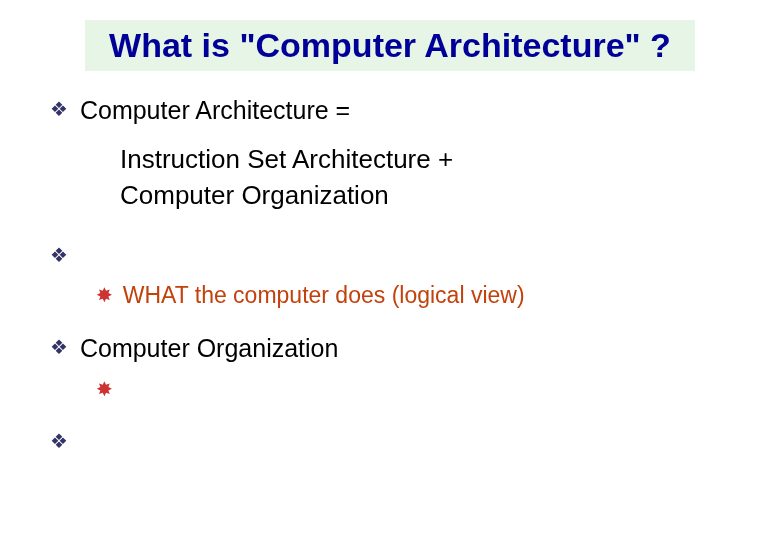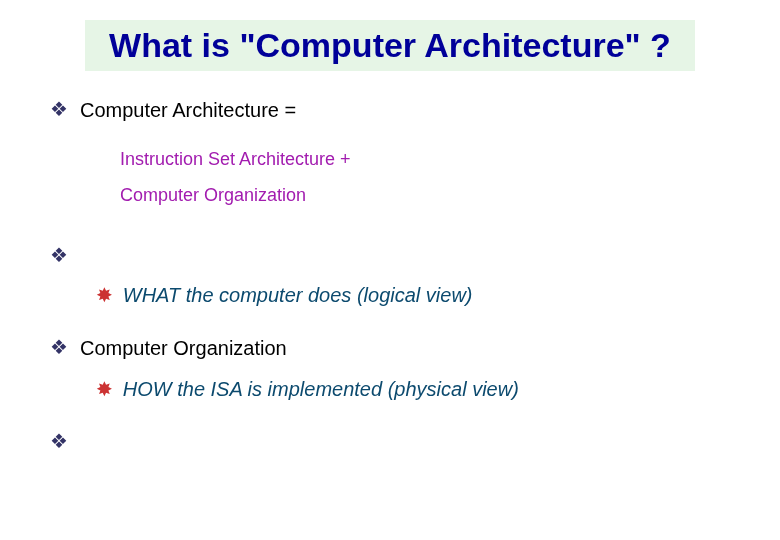--- a/index.html
+++ b/index.html
@@ -29,53 +29,52 @@
     margin-bottom: 8px;
   }
   .diamond-icon {
     color: #333366;
     font-size: 20px;
     margin-right: 12px;
     line-height: 32px;
     flex-shrink: 0;
   }
   .bullet-text {
-    font-size: 20px;
+    font-size: 25px;
     color: #000000;
     line-height: 34px;
   }
   .indent-block {
     margin-left: 70px;
     margin-top: 14px;
     margin-bottom: 26px;
   }
   .indent-line {
-    font-size: 18px;
-    color: #a21caf;
+    font-size: 26px;
+    color: #000000;
     line-height: 36px;
   }
   .sub-row {
     display: flex;
     align-items: flex-start;
     margin-left: 46px;
     margin-top: 10px;
     margin-bottom: 22px;
   }
   .star-icon {
     color: #cc3333;
     font-size: 20px;
     margin-right: 10px;
     line-height: 28px;
     flex-shrink: 0;
   }
   .sub-text {
-    font-size: 20px;
-    color: #0c4a6e;
+    font-size: 23px;
+    color: #c2410c;
     line-height: 28px;
-    font-style: italic;
   }
   .section-gap { margin-top: 18px; }
 </style>
 </head>
 <body>
 
 <div class="title-box">
   <div class="title-text">What is "Computer Architecture" ?</div>
 </div>
 
@@ -98,18 +97,17 @@
   <span class="sub-text">WHAT the computer does (logical view)</span>
 </div>
 
 <div class="bullet-row">
   <span class="diamond-icon">❖</span>
   <span class="bullet-text">Computer Organization</span>
 </div>
 
 <div class="sub-row">
   <span class="star-icon">✸</span>
-  <span class="sub-text">HOW the ISA is implemented (physical view)</span>
 </div>
 
 <div class="bullet-row">
   <span class="diamond-icon">❖</span>
 </div>
 
 </body></html>

